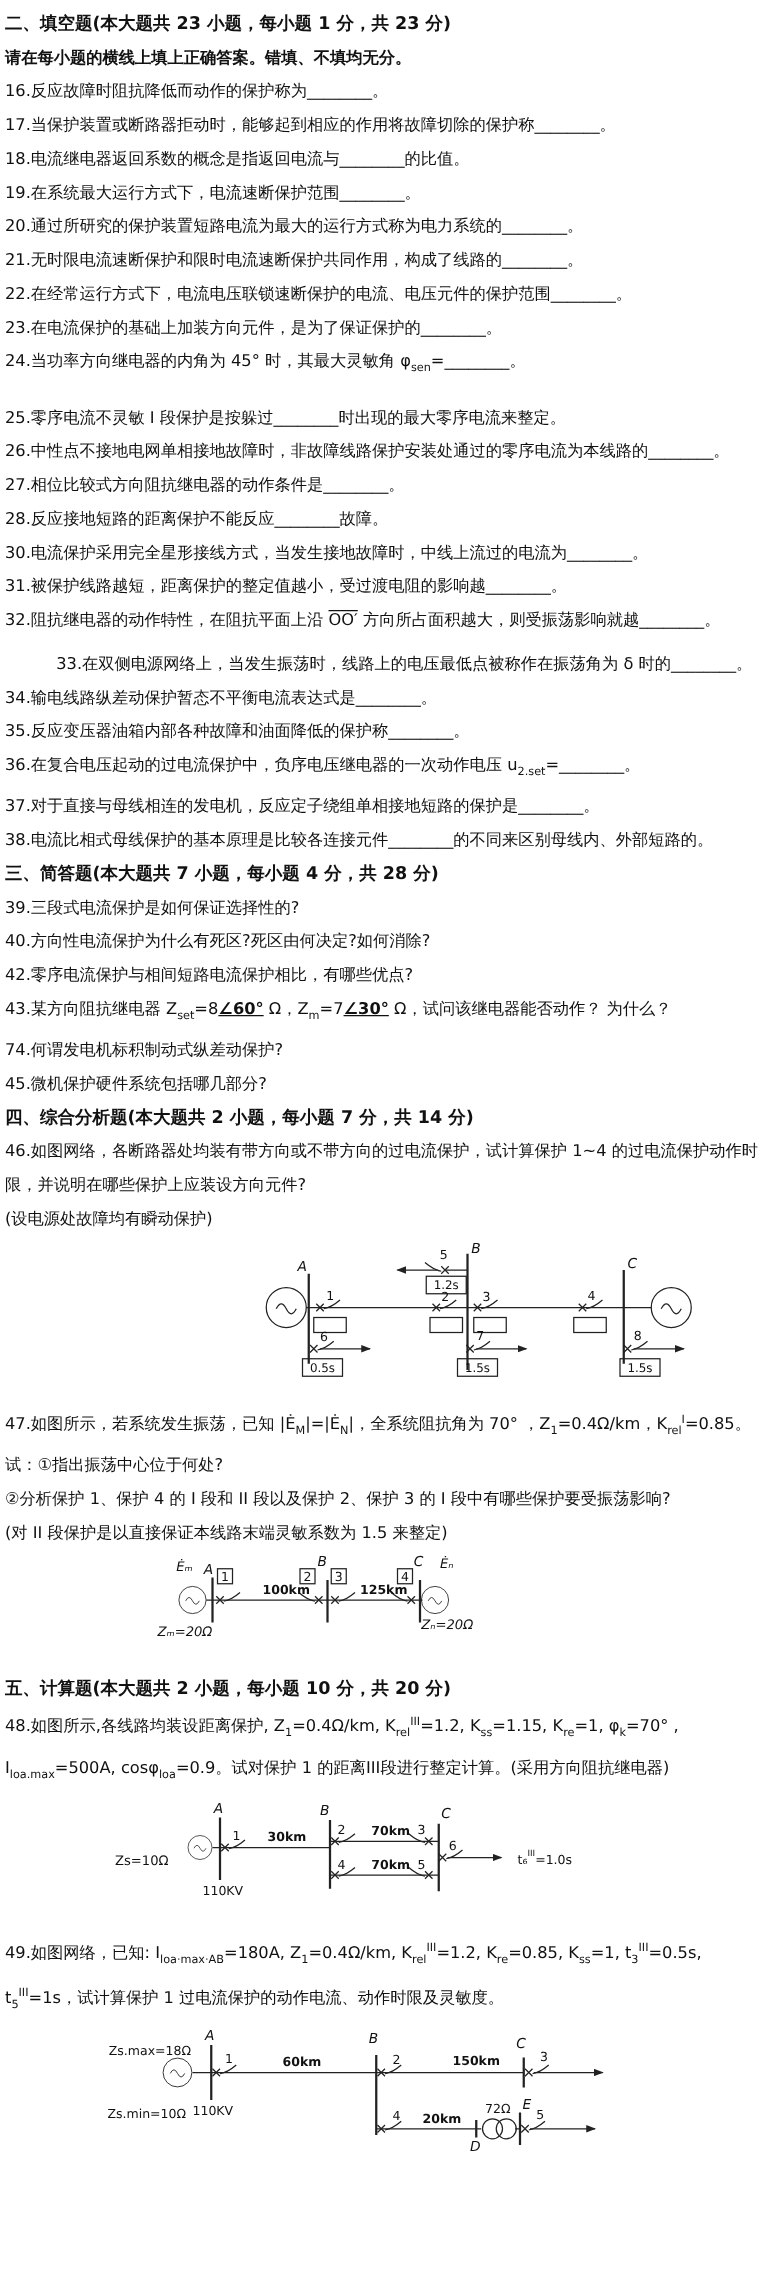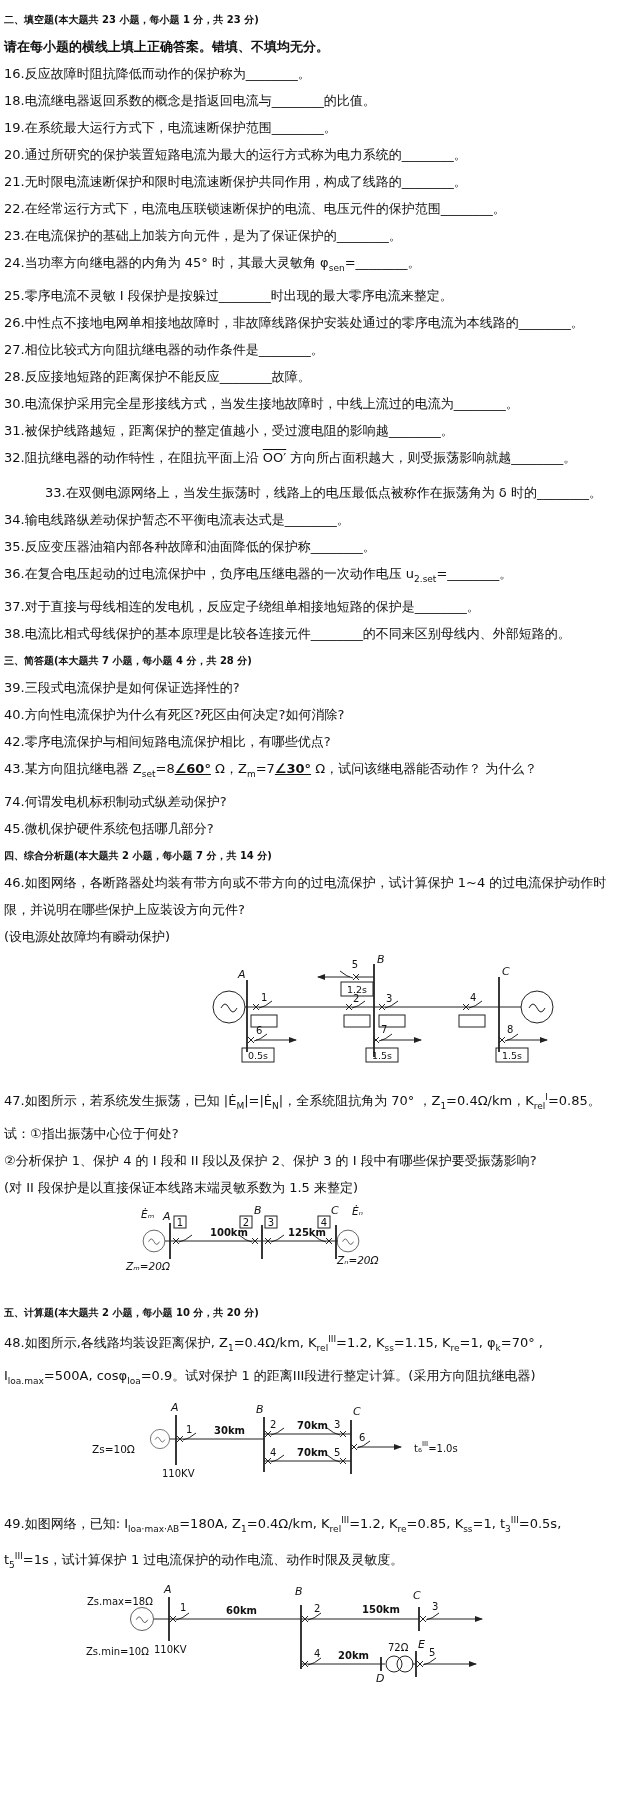--- a/index.html
+++ b/index.html
@@ -1,21 +1,21 @@
 <!DOCTYPE html>
 <html><head>
 <meta charset="utf-8">
 <style>
   html,body{margin:0;padding:0;background:#fff;}
   .page{width:623px;box-sizing:border-box;padding:6px 6px 4px 4px;color:#111;
         font-family:"DejaVu Sans",sans-serif;font-size:13px;}
-  .sec-title{font-weight:bold;font-size:10px;line-height:27px;margin:0;}
+  .sec-title{font-weight:bold;font-size:14px;line-height:27px;margin:0;}
   .bold-note{font-weight:bold;line-height:27px;margin:0;}
   .q{margin:0;line-height:27px;}
-  .gap-sm{margin-top:0;}
+  .gap-sm{margin-top:12px;}
   .gap-xs{margin-top:8px;margin-left:41px;}
   .mt-lg{margin-top:16px;}
   .rt-sub{font-size:9px;vertical-align:-4px;letter-spacing:0;}
   .rt-sup{font-size:9px;vertical-align:5px;}
   .rt-ol{text-decoration:overline;}
   .rt-ub{font-weight:bold;text-decoration:underline;margin-top:30px;}
   svg.diagram{display:block;margin:2px 0;}
   svg.defs{position:absolute;width:0;height:0;}
   .s{stroke:#222;stroke-width:1;}
   .f{fill:none;}
@@ -43,20 +43,21 @@
     </g>
   </defs>
 </svg>
 
 <div class="page">
 
   <p class="sec-title">二、填空题(本大题共 23 小题，每小题 1 分，共 23 分)</p>
   <p class="bold-note">请在每小题的横线上填上正确答案。错填、不填均无分。</p>
 
   <p class="q">16.反应故障时阻抗降低而动作的保护称为________。</p>
+  <p class="q">17.当保护装置或断路器拒动时，能够起到相应的作用将故障切除的保护称________。</p>
   <p class="q">18.电流继电器返回系数的概念是指返回电流与________的比值。</p>
   <p class="q">19.在系统最大运行方式下，电流速断保护范围________。</p>
   <p class="q">20.通过所研究的保护装置短路电流为最大的运行方式称为电力系统的________。</p>
   <p class="q">21.无时限电流速断保护和限时电流速断保护共同作用，构成了线路的________。</p>
   <p class="q">22.在经常运行方式下，电流电压联锁速断保护的电流、电压元件的保护范围________。</p>
   <p class="q">23.在电流保护的基础上加装方向元件，是为了保证保护的________。</p>
   <p class="q">24.当功率方向继电器的内角为 45° 时，其最大灵敏角 φ<span class="rt-sub">sen</span>=________。</p>
   <p class="q gap-sm">25.零序电流不灵敏 I 段保护是按躲过________时出现的最大零序电流来整定。</p>
   <p class="q">26.中性点不接地电网单相接地故障时，非故障线路保护安装处通过的零序电流为本线路的________。</p>
   <p class="q">27.相位比较式方向阻抗继电器的动作条件是________。</p>

